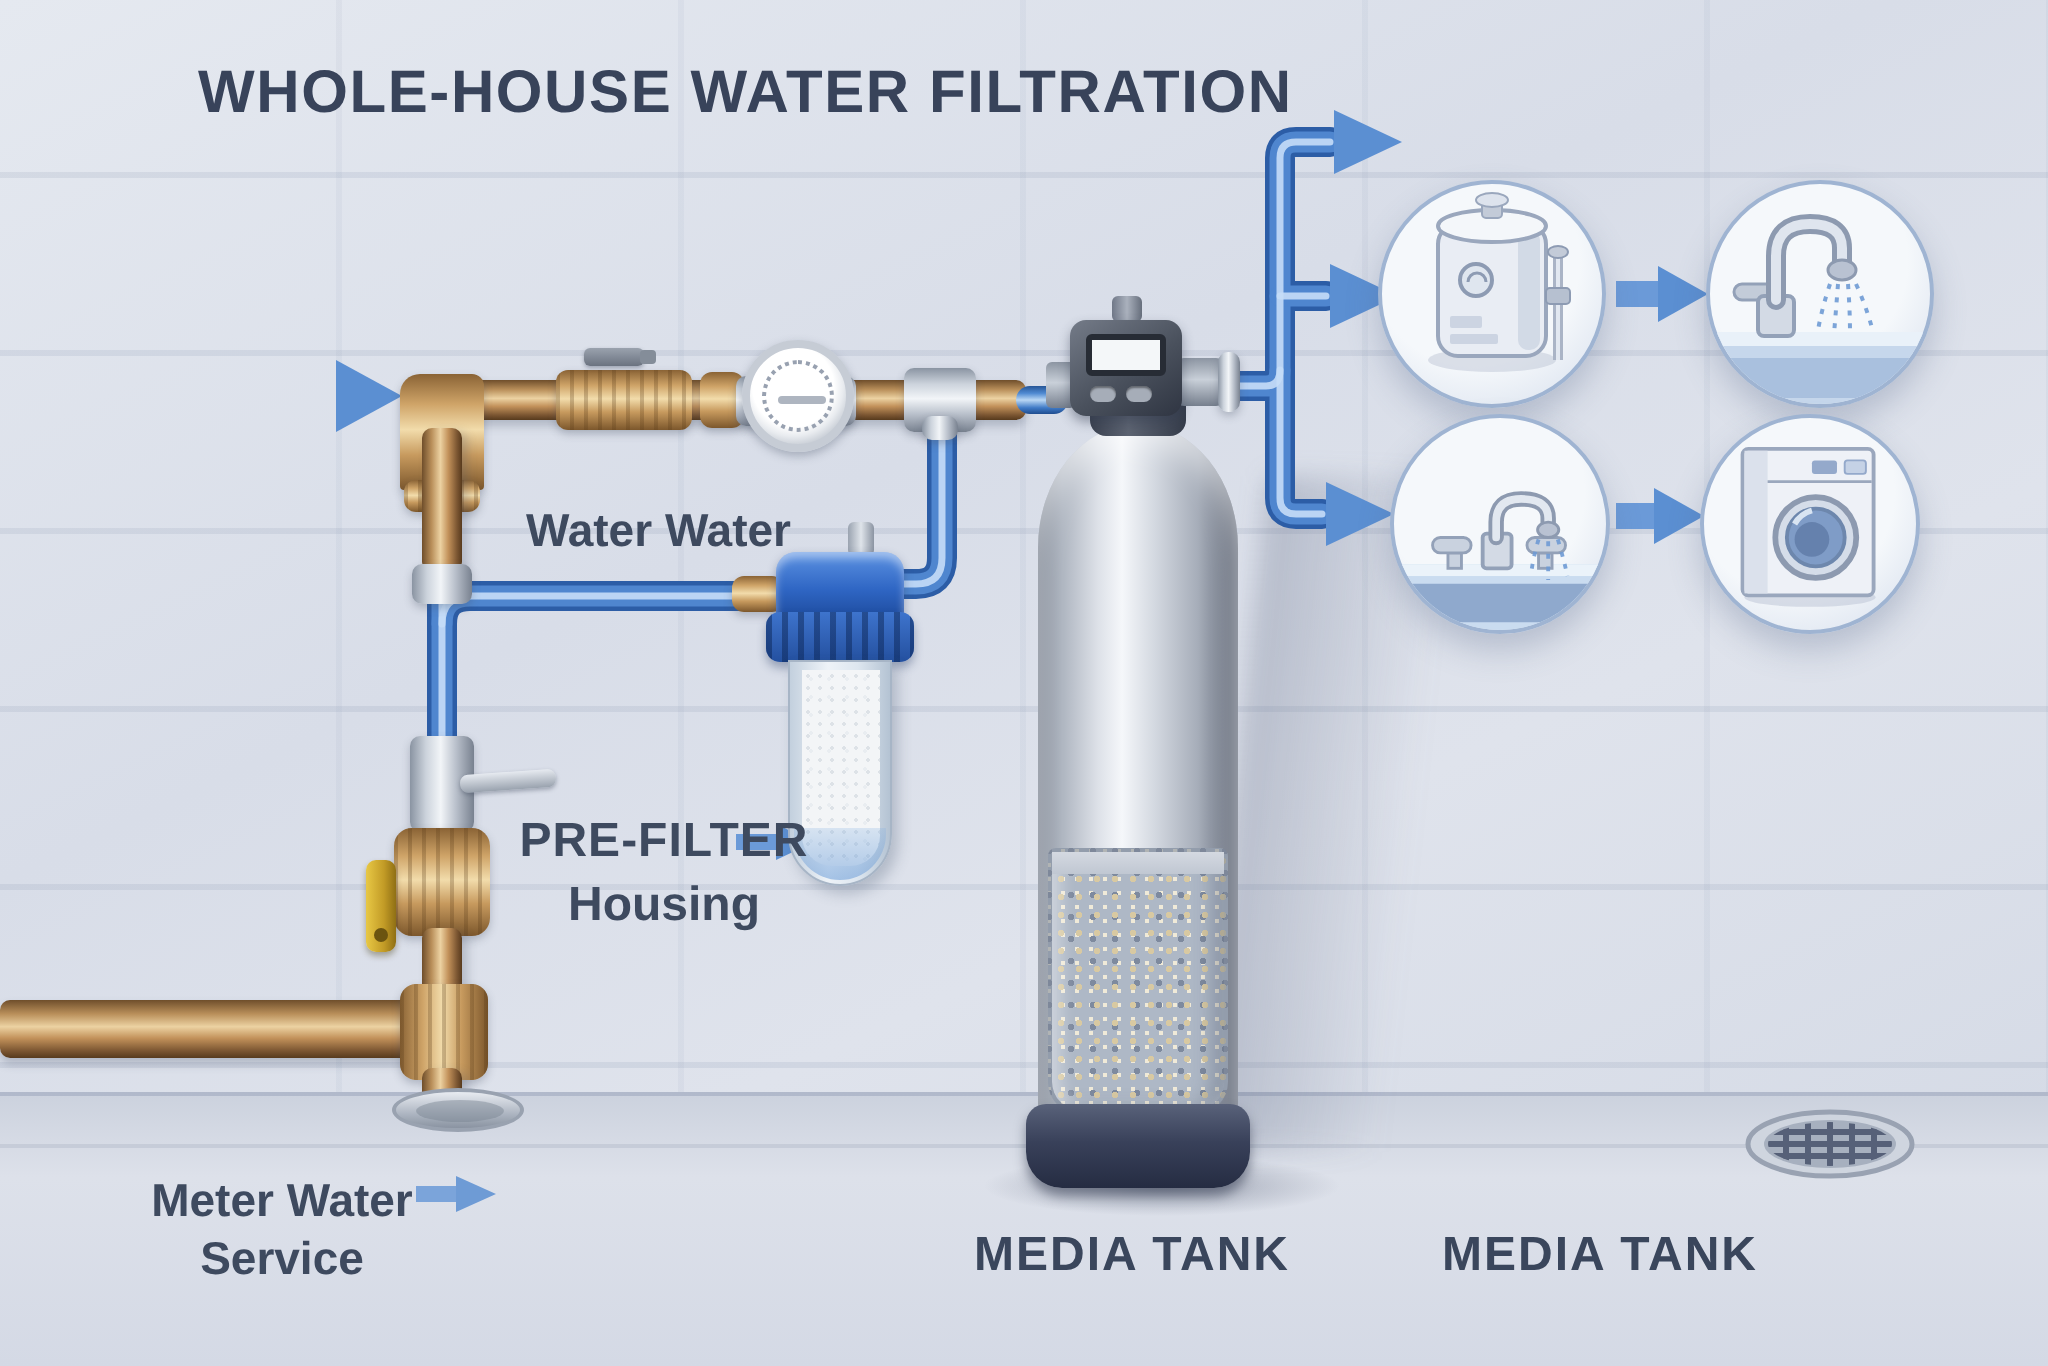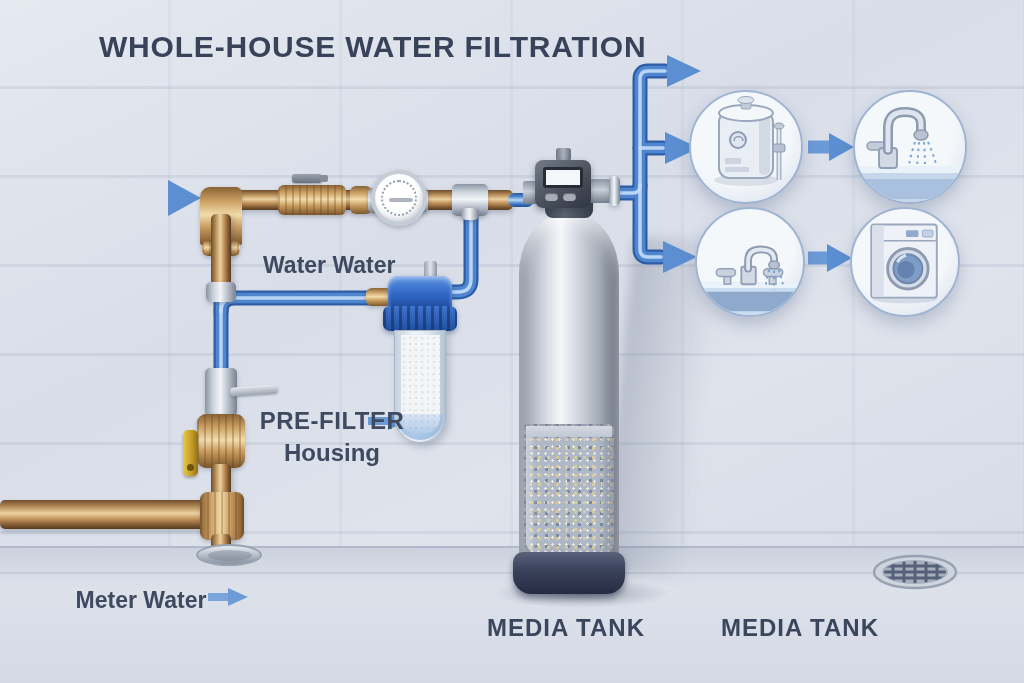--- a/index.html
+++ b/index.html
@@ -372,17 +372,18 @@
   </div>
 
   <div class="lbl" id="title">WHOLE-HOUSE WATER FILTRATION</div>
   <div class="lbl" id="lbl-water-meter">Water Water</div>
   <div class="lbl" id="lbl-prefilter">
     <div class="l1">PRE-FILTER</div>
     <div class="l2">Housing</div>
   </div>
   <div class="lbl" id="lbl-main-bottom">
     <div>Meter Water</div>
+    <div>Service</div>
   </div>
   <div class="lbl" id="lbl-media-left">MEDIA TANK</div>
   <div class="lbl" id="lbl-media-right">MEDIA TANK</div>
 
 </div>
 
 </body></html>

